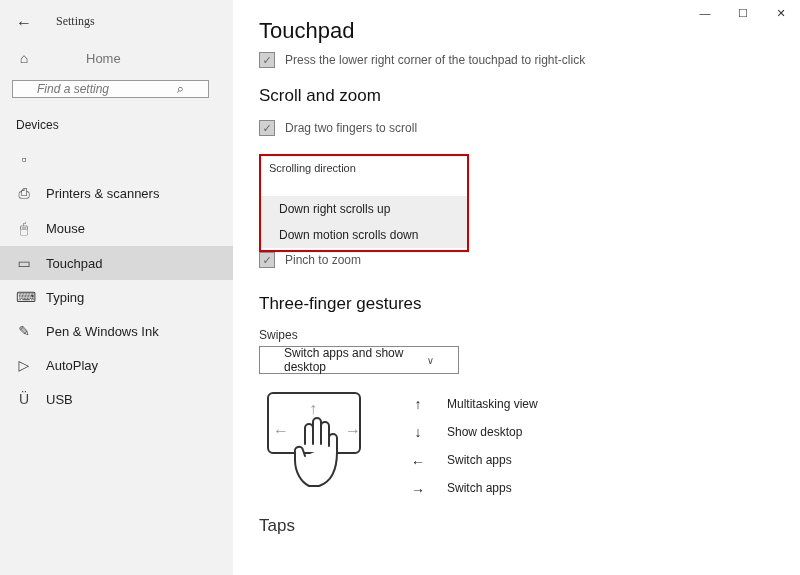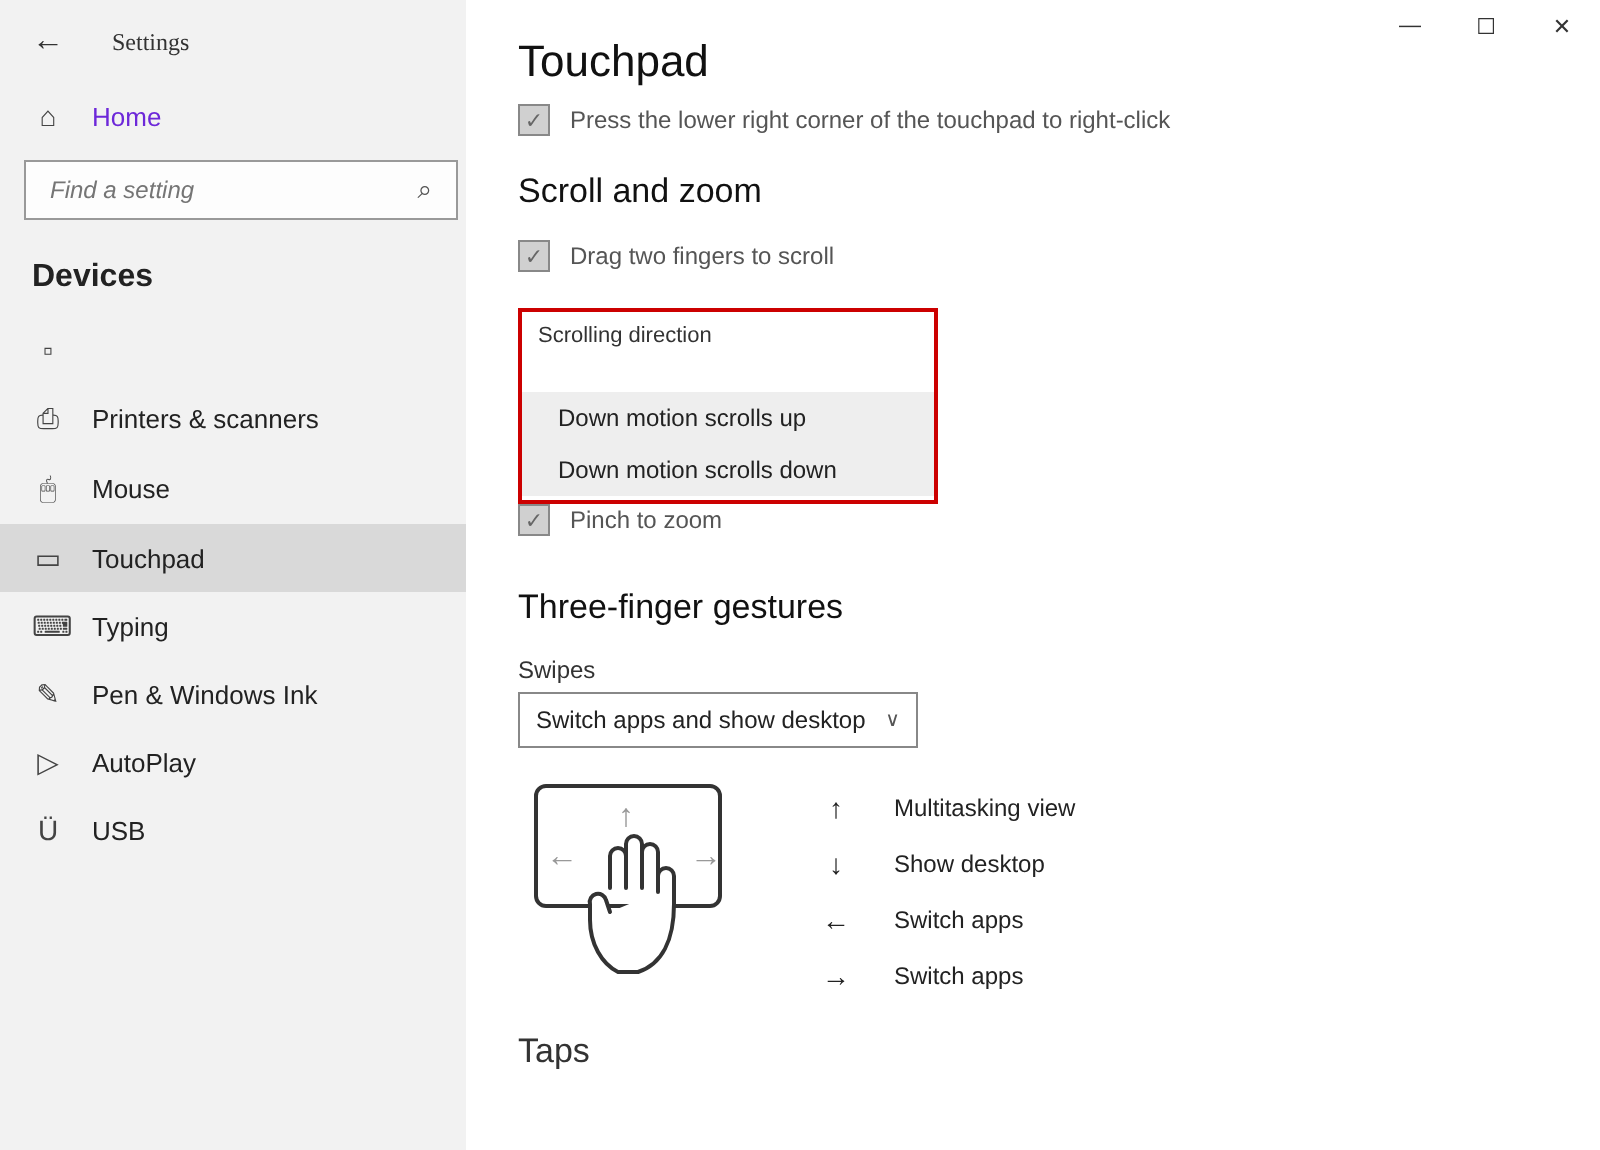--- a/index.html
+++ b/index.html
@@ -3,43 +3,43 @@
 <meta charset="utf-8">
 <style>
 * { box-sizing: border-box; margin: 0; padding: 0; font-family: "Segoe UI", Arial, sans-serif; }
 body { background: #fff; width: 800px; height: 575px; overflow: hidden; display: flex; }
 .sidebar { width: 233px; height: 100%; background: #f2f2f2; padding: 8px 0; }
 .titlebar-row { display: flex; align-items: center; padding: 4px 16px 12px 16px; gap: 24px; }
 .back-arrow { font-size: 16px; color: #333; }
 .win-title { font-size: 12px; color: #333; font-family: Liberation Serif, serif; }
 .home-row { display: flex; align-items: center; padding: 8px 16px; gap: 14px; }
 .home-icon { width: 16px; text-align: center; font-size: 14px; color: #444; }
-.home-label { font-size: 13px; color: #6d28d9; }
-.search-box { margin: 6px 4px 14px 12px; border: 1px solid #999; background: #fdfdfd; height: 30px; display: flex; align-items: center; padding: 0 12px; justify-content: space-between; }
+.home-label { font-size: 13px; color: #737373; margin-left: 40px; }
+.search-box { margin: 6px 24px 14px 12px; border: 1px solid #999; background: #fdfdfd; height: 18px; display: flex; align-items: center; padding: 0 24px; justify-content: space-between; }
 .search-box input { border: none; background: transparent; font-size: 12px; font-style: italic; color: #666; width: 80%; outline: none; }
 .search-icon { font-size: 13px; color: #555; }
-.cat-header { font-size: 16px; font-weight: 700; padding: 6px 16px 10px 16px; color: #222; }
+.cat-header { font-size: 12px; font-weight: 400; padding: 6px 16px 10px 16px; color: #222; }
 .nav-item { display: flex; align-items: center; padding: 9px 16px; gap: 14px; font-size: 13px; color: #222; }
 .nav-item.selected { background: #d9d9d9; }
 .nav-icon { width: 16px; text-align: center; font-size: 14px; color: #444; }
 .main { flex: 1; height: 100%; overflow-y: auto; position: relative; }
 .window-controls { position: absolute; top: 2px; right: 0; display: flex; }
 .wc-btn { width: 38px; height: 22px; display: flex; align-items: center; justify-content: center; font-size: 11px; color: #333; }
 .content { padding: 18px 26px; }
 h1.page-title { font-size: 22px; font-weight: 400; color: #111; margin-bottom: 8px; }
 .check-row { display: flex; align-items: center; gap: 10px; margin: 6px 0 18px 0; }
 .checkbox { width: 16px; height: 16px; border: 1px solid #888; background: #d0d0d0; display: flex; align-items: center; justify-content: center; font-size: 11px; color: #666; }
 .check-label { font-size: 12px; color: #555; }
 h2.section { font-size: 17px; font-weight: 400; color: #111; margin: 8px 0 14px 0; }
 .dropdown-box { border: 2px solid #c00; width: 210px; padding: 2px 0; }
 .dropdown-label { font-size: 11px; padding: 4px 8px 22px 8px; color: #333; }
 .dropdown-option { font-size: 12px; padding: 6px 18px; color: #222; background: #eee; }
 .pinch-row { display: flex; align-items: center; gap: 10px; margin-top: 0; }
 .sub-label { font-size: 12px; color: #333; margin: 10px 0 4px 0; }
-.combo { width: 200px; height: 28px; border: 1px solid #888; display: flex; align-items: center; justify-content: space-between; padding: 0 8px; font-size: 12px; color: #222; }
+.combo { width: 200px; height: 28px; border: 1px solid #888; display: flex; align-items: center; justify-content: space-between; padding: 0 24px; font-size: 12px; color: #222; }
 .chev { font-size: 10px; color: #555; }
 .gesture-area { display: flex; gap: 42px; margin-top: 18px; }
 .touchpad-illus { width: 110px; height: 110px; position: relative; }
 .tp-rect { position: absolute; top: 0; left: 8px; width: 94px; height: 62px; border: 2px solid #333; border-radius: 6px; }
 .arrow-up { position: absolute; top: 8px; left: 50px; font-size: 16px; color: #999; }
 .arrow-left { position: absolute; top: 28px; left: 14px; font-size: 16px; color: #999; }
 .arrow-right { position: absolute; top: 28px; left: 86px; font-size: 16px; color: #999; }
 .hand { position: absolute; top: 18px; left: 30px; width: 60px; height: 90px; }
 .hand svg { width: 100%; height: 100%; }
 .gesture-list { display: flex; flex-direction: column; gap: 12px; padding-top: 4px; }
@@ -113,21 +113,21 @@
     </div>
 
     <h2 class="section">Scroll and zoom</h2>
     <div class="check-row">
       <div class="checkbox">✓</div>
       <span class="check-label">Drag two fingers to scroll</span>
     </div>
 
     <div class="dropdown-box">
       <div class="dropdown-label">Scrolling direction</div>
-      <div class="dropdown-option">Down motion scrolls up</div>
+      <div class="dropdown-option">Down right scrolls up</div>
       <div class="dropdown-option">Down motion scrolls down</div>
     </div>
 
     <div class="pinch-row">
       <div class="checkbox">✓</div>
       <span class="check-label">Pinch to zoom</span>
     </div>
 
     <h2 class="section" style="margin-top:26px">Three-finger gestures</h2>
     <div class="sub-label">Swipes</div>

